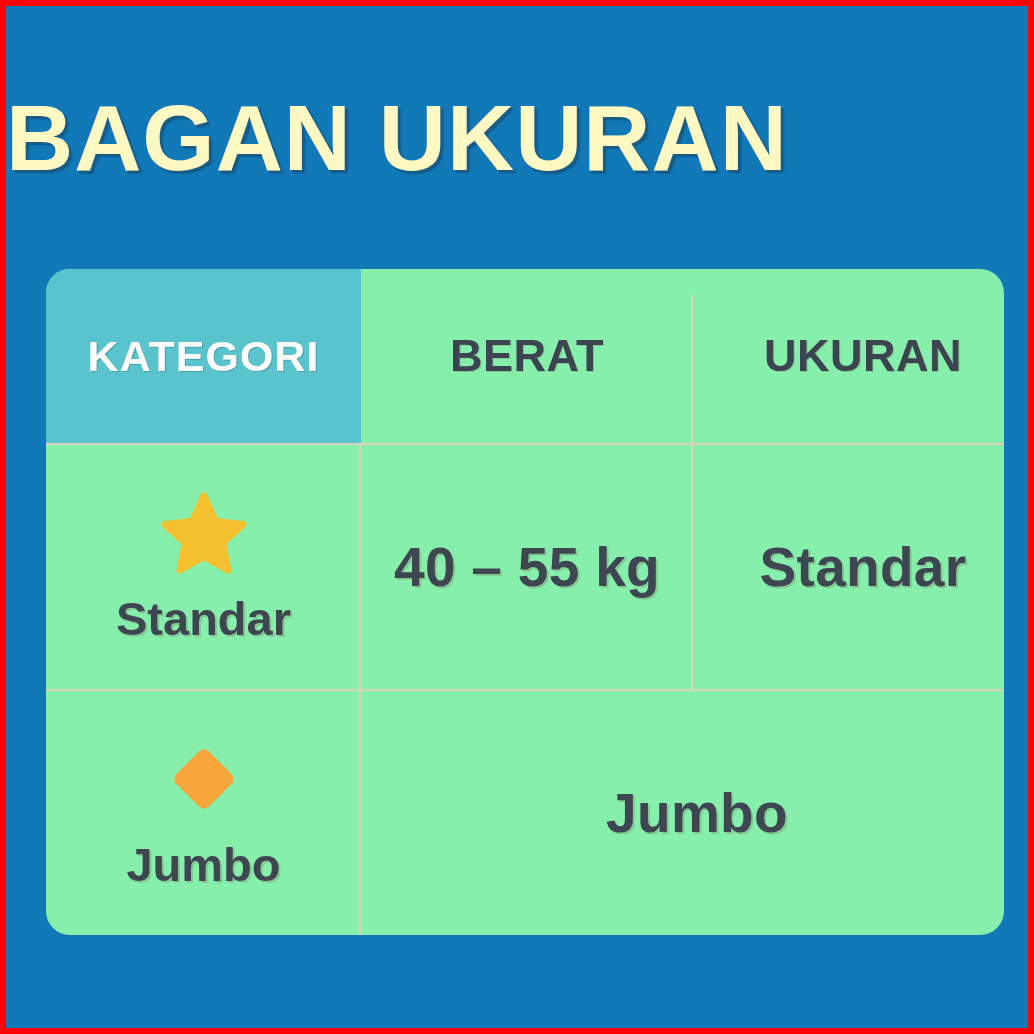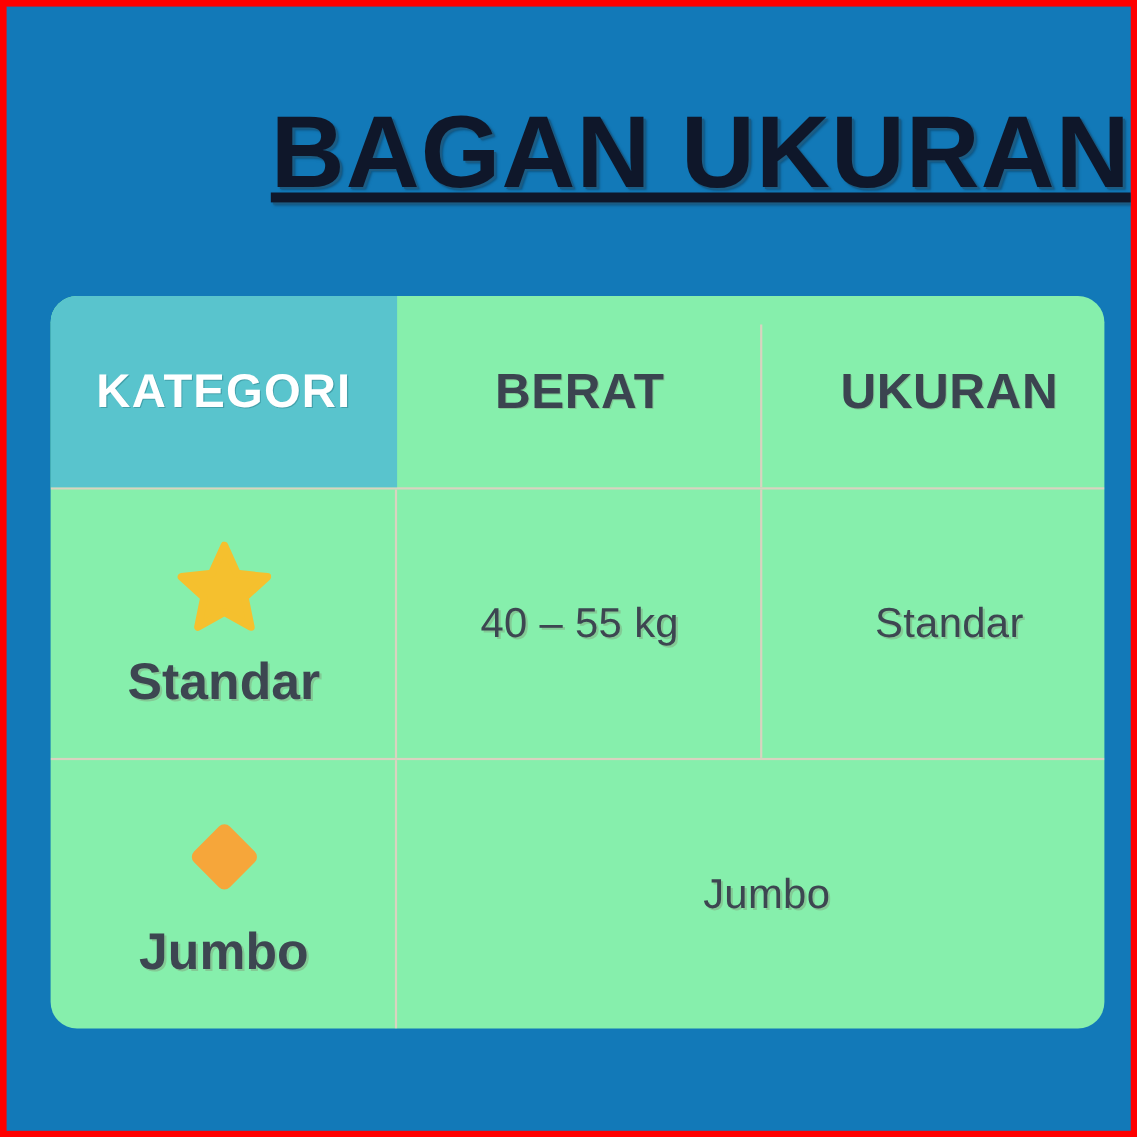--- a/index.html
+++ b/index.html
@@ -21,32 +21,31 @@
     background: #1279b8;
     overflow: hidden;
   }
 
   
   .title {
     position: absolute;
     left: 0;
     top: 84px;
     width: 100%;
-    text-align: right;
+    text-align: left;
     font-family: "Liberation Sans", sans-serif;
     font-weight: bold;
     font-size: 93px;
     letter-spacing: 1px;
     line-height: 1.05;
-    color: #0f172a;
+    color: #fef9c3;
     text-shadow:
        2px 2px 0 #1b5c84,
        3px 3px 2px rgba(10, 60, 95, 0.55);
     white-space: nowrap;
-    text-decoration: underline;
   }
 
   
   .card {
     position: absolute;
     left: 40px;
     top: 263px;
     width: 958px;
     height: 666px;
     background: #86efac;
@@ -122,22 +121,22 @@
     letter-spacing: .5px;
     text-shadow: 1px 1px 0 rgba(120, 110, 90, .30);
   }
 
   .hdr-txt .l1 { display: block; }
   .hdr-txt .l2 { display: block; }
 
   
   .body-txt {
     color: #3d4651;
-    font-weight: normal;
-    font-size: 38px;
+    font-weight: bold;
+    font-size: 55px;
     letter-spacing: .3px;
     text-shadow: 2px 2px 0 rgba(125, 115, 95, .30);
   }
 
   .cat-label {
     color: #3d4651;
     font-weight: bold;
     font-size: 47px;
     margin-top: 14px;
     text-shadow: 2px 2px 0 rgba(125, 115, 95, .30);

